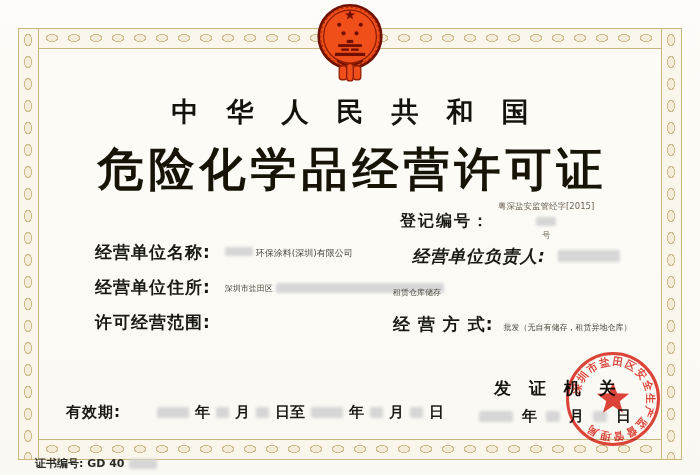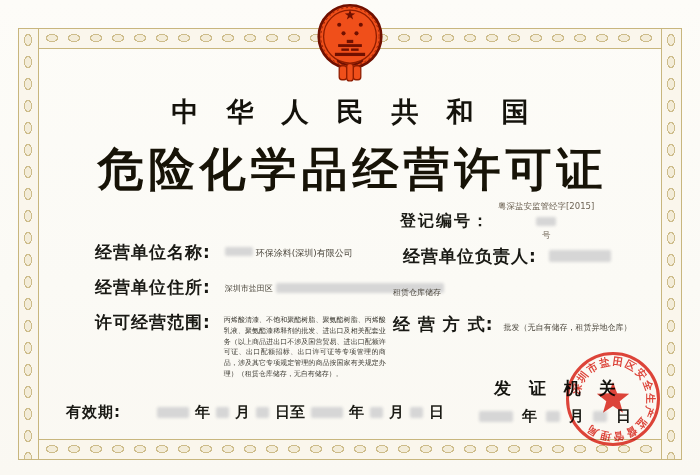--- a/index.html
+++ b/index.html
@@ -57,21 +57,21 @@
   .field-label {
     font-size:17px; font-weight:bold; color:#191914;
     letter-spacing:1px; white-space:nowrap; flex:none;
   }
   .field-value {
     font-size:9px; color:#4d483e; filter:blur(0.35px);
     display:flex; gap:3px; white-space:nowrap;
   }
   .f-name    { left:95px;  top:241px; gap:14px; }
   .f-name    .field-value { margin-top:6px; }
-  .f-manager { left:403px; top:245px; gap:12px; }
+  .f-manager { left:412px; top:245px; gap:12px;font-style:italic; }
   .f-manager .field-value { margin-top:5px; }
   .f-addr    { left:95px;  top:276px; gap:14px; }
   .f-addr    .field-value { margin-top:7px; font-size:8px; }
   .f-type    { left:393px; top:280px; gap:12px; }
   .f-type    .field-value { margin-top:7px; font-size:8px; }
   .f-scope   { left:95px;  top:311px; gap:13px; }
   .f-mode    { left:393px; top:313px; gap:10px; }
   .f-mode    .field-value { margin-top:9px; font-size:8px; }
   .scope-text {
     width:162px; font-size:7px; line-height:10.8px; color:#3e3c34;
@@ -164,21 +164,20 @@
   <div class="field f-addr">
     <span class="field-label">经营单位住所:</span>
     <span class="field-value">
       <span>深圳市盐田区</span>
       <span class="redact" style="width:168px;height:10px;"></span>
     </span>
   </div>
 
   <div class="field f-scope">
     <span class="field-label">许可经营范围:</span>
-    <span class="scope-text">丙烯酸清漆、不饱和聚酯树脂、聚氨酯树脂、丙烯酸乳液、聚氨酯漆稀释剂的批发、进出口及相关配套业务（以上商品进出口不涉及国营贸易、进出口配额许可证、出口配额招标、出口许可证等专项管理的商品，涉及其它专项规定管理的商品按国家有关规定办理）（租赁仓库储存，无自有储存）。</span>
   </div>
 
   <div class="field f-manager">
     <span class="field-label">经营单位负责人:</span>
     <span class="field-value">
       <span class="redact" style="width:62px;height:12px;"></span>
     </span>
   </div>
 
   <div class="field f-type">
@@ -222,14 +221,18 @@
     <span class="redact" style="width:13px;height:11px;"></span>
     <span>日至</span>
     <span class="redact" style="width:32px;height:11px;"></span>
     <span>年</span>
     <span class="redact" style="width:13px;height:11px;"></span>
     <span>月</span>
     <span class="redact" style="width:13px;height:11px;"></span>
     <span>日</span>
   </div>
 
+  <div class="footer-left">
+    <span>证书编号: GD 40</span>
+    <span class="redact" style="width:28px;height:10px;"></span>
+  </div>
 
 </div>
 
 </body></html>

